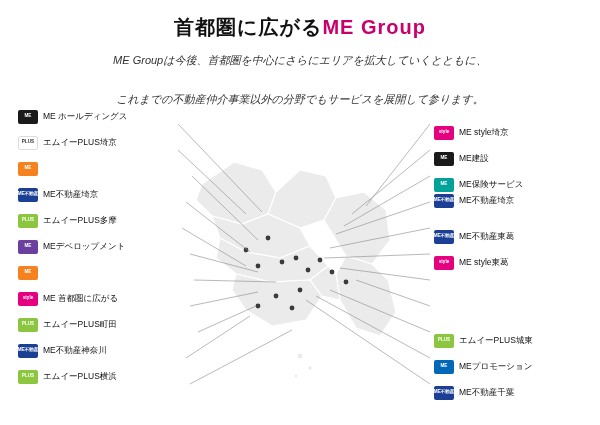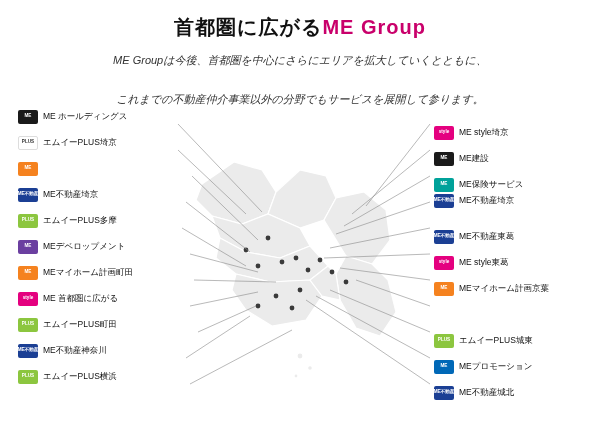--- a/index.html
+++ b/index.html
@@ -172,21 +172,20 @@
   <div class="label left" style="top:238px">
     <span class="chip" style="background:#6b3fa0">
         <span>ME</span>
       </span>
     <span class="txt">MEデベロップメント</span>
   </div>
   <div class="label left" style="top:264px">
     <span class="chip" style="background:#f5821f">
         <span>ME</span>
       </span>
-    <span class="txt">MEマイホーム計画町田</span>
   </div>
   <div class="label left" style="top:290px">
     <span class="chip" style="background:#e4007f">
         <span>style</span>
       </span>
     <span class="txt">ME 首都圏に広がる</span>
   </div>
   <div class="label left" style="top:316px">
     <span class="chip" style="background:#8cc63f">
         <span>PLUS</span>
@@ -235,38 +234,32 @@
         <span>ME不動産</span>
       </span>
     <span class="txt">ME不動産東葛</span>
   </div>
   <div class="label right" style="top:238px">
     <span class="chip" style="background:#e4007f">
         <span>style</span>
       </span>
     <span class="txt">ME style東葛</span>
   </div>
-  <div class="label right" style="top:264px">
-    <span class="chip" style="background:#f5821f">
-        <span>ME</span>
-      </span>
-    <span class="txt">MEマイホーム計画京葉</span>
-  </div>
   <div class="label right" style="top:342px">
     <span class="chip" style="background:#0068b7">
         <span>ME</span>
       </span>
     <span class="txt">MEプロモーション</span>
   </div>
   <div class="label right" style="top:316px">
     <span class="chip" style="background:#8cc63f">
         <span>PLUS</span>
       </span>
     <span class="txt">エムイーPLUS城東</span>
   </div>
   <div class="label right" style="top:368px">
     <span class="chip" style="background:#1b3f94">
         <span>ME不動産</span>
       </span>
-    <span class="txt">ME不動産城北</span>
+    <span class="txt">ME不動産千葉</span>
   </div>
 
 </div>
 
 </body></html>

